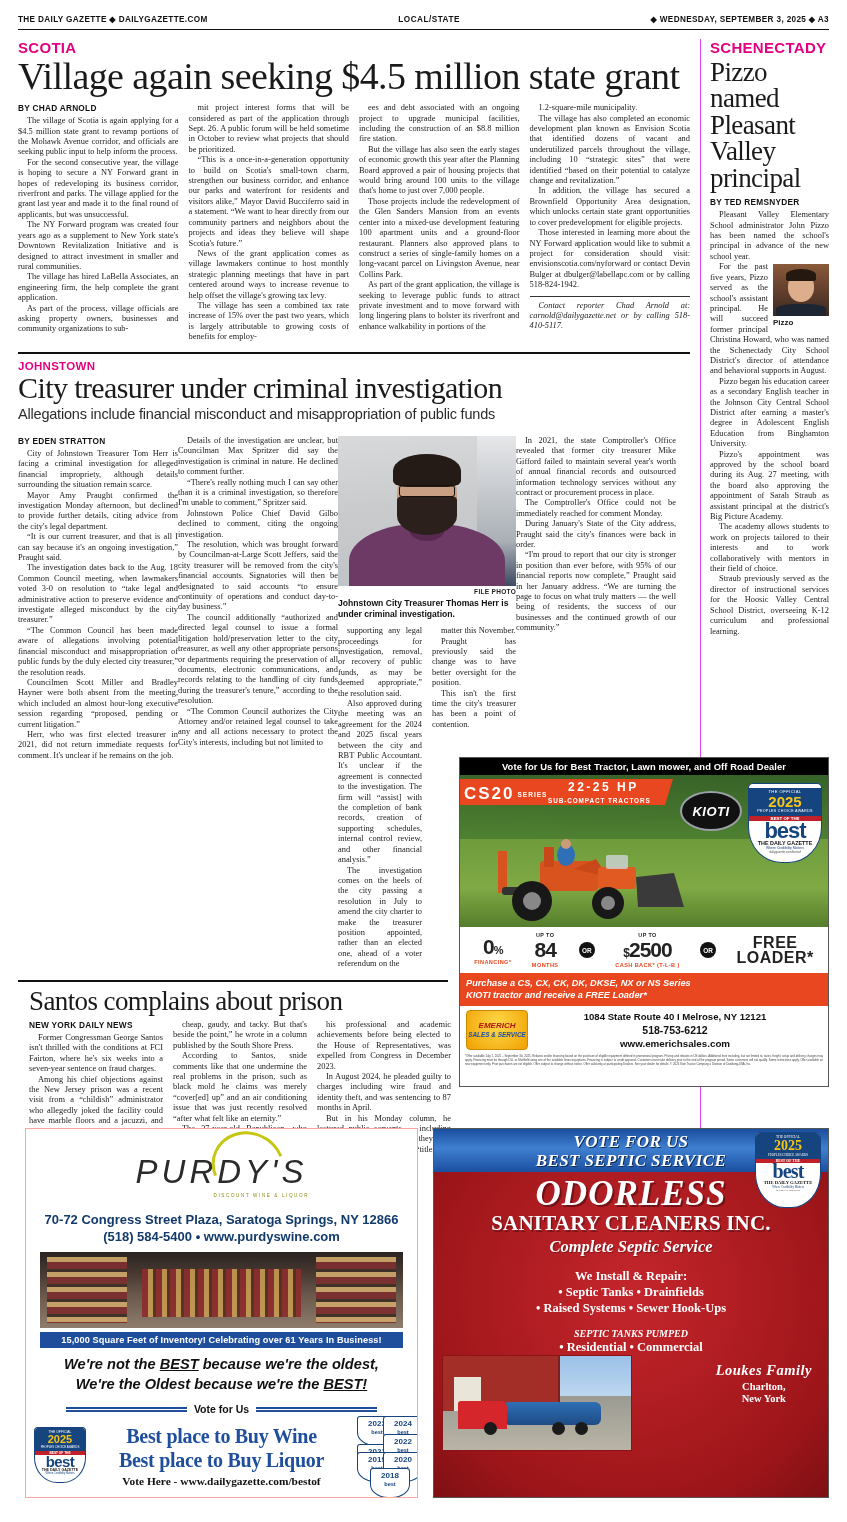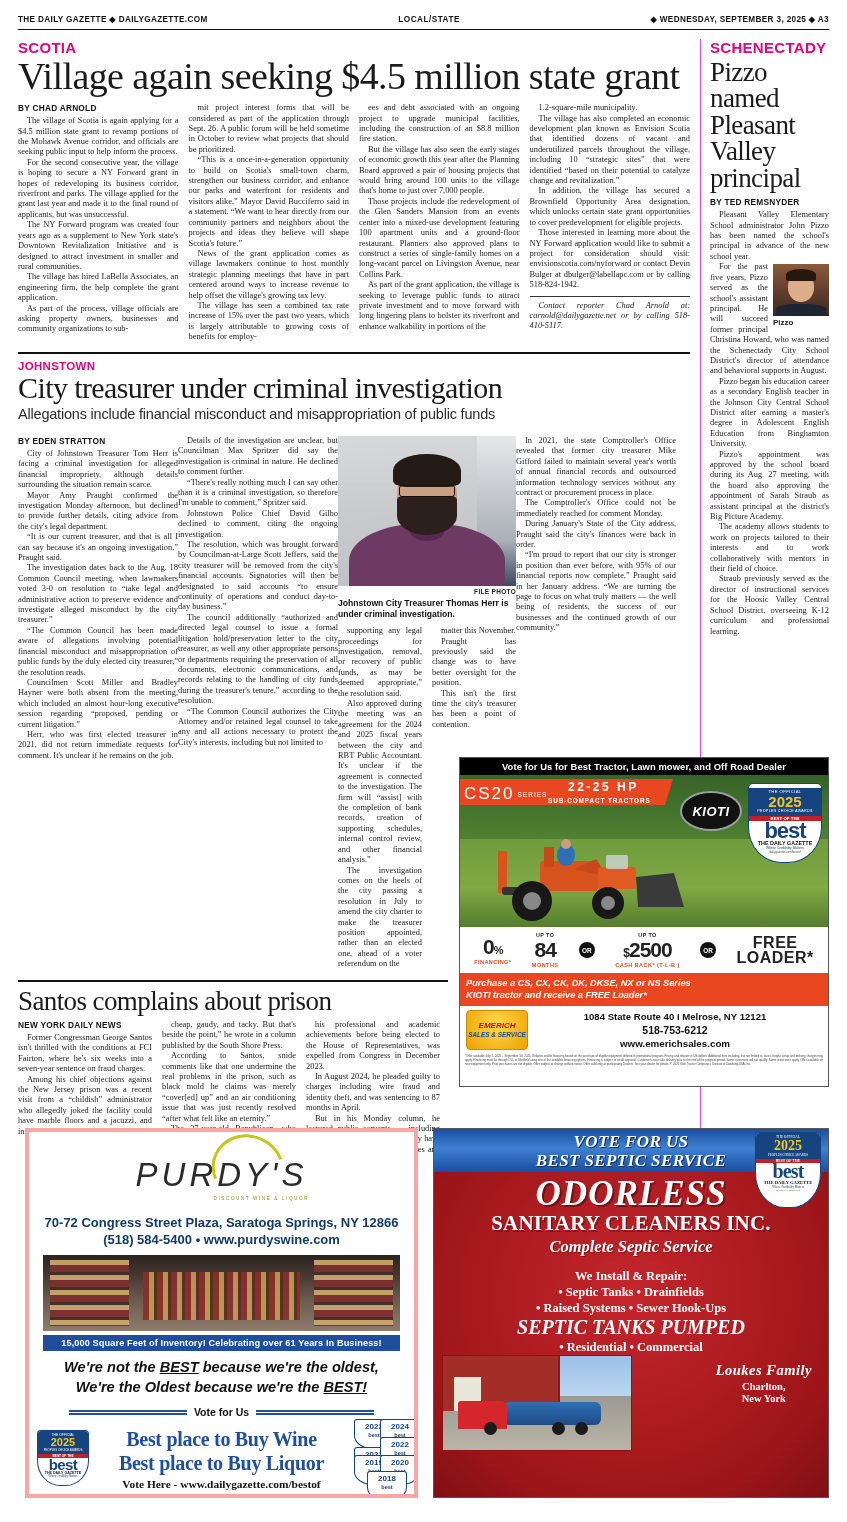--- a/index.html
+++ b/index.html
@@ -144,21 +144,21 @@
   .kioti-hero .grass {
     position:absolute; left:0; right:0; bottom:0; height:58%;
     background: linear-gradient(180deg,#6f9b3c,#7faa44 55%,#557d2c 100%);
   }
   .cs20-band {
     position:absolute; left:-6px; top:4px; height:26px; width:215px;
     background:#e8471f; transform: skewX(-17deg);
   }
   .cs20-txt {
     position:absolute; left:4px; top:4px; width:215px; height:30px;
-    color:#fff; font-weight:normal; font-size:17px; letter-spacing:2px;
+    color:#fff; font-weight:bold; font-size:17px; letter-spacing:2px;
     display:flex; align-items:center;
   }
   .cs20-txt small { font-size:6.5px; letter-spacing:1px; margin-left:3px; }
   .hp-txt {
     position:absolute; left:108px; top:5px; color:#fff; font-weight:bold;
     font-size:12px; letter-spacing:2.5px;
   }
   .sub-txt {
     position:absolute; left:88px; top:22px; color:#fff; font-weight:bold;
     font-size:6.4px; letter-spacing:.9px;
@@ -220,21 +220,21 @@
   .dealer-info .l2 { font-size:10.5px; font-weight:bold; margin-top:2px;}
   .dealer-info .l3 { font-size:9.8px; font-weight:bold; margin-top:2px;}
   .fineprint {
     font-size:2.9px; line-height:3.8px; color:#444; padding:3px 5px 0;
     text-align:justify;
   }
 
   
   .purdys {
     position:absolute; left:25px; top:1128px; width:393px; height:370px;
-    border:4px solid #fca5a5; background:#fff; overflow:hidden;
+    border:1px solid #fca5a5; background:#fff; overflow:hidden;
     font-family:"Liberation Sans", sans-serif; text-align:center;
   }
   .purdys .logo-wrap { position:relative; height:76px; margin-top:6px; }
   .purdys .brand {
     font-size:33px; letter-spacing:4px; color:#2b2b2b; font-weight:400;
     font-style:italic; padding-top:18px;
   }
   .purdys .swoosh {
     position:absolute; left:50%; top:2px; transform:translateX(-12px);
     width:74px; height:68px; border:3px solid #c6c615;
@@ -347,21 +347,21 @@
     text-shadow: 1.5px 1.5px 0 rgba(0,0,0,.3);
   }
   .odorless .name3 {
     font-size:16.5px; font-weight:bold; font-style:italic; margin-top:1px;
     text-shadow: 1px 1px 0 rgba(0,0,0,.3);
   }
   .odorless .svc {
     font-size:12.5px; font-weight:bold; line-height:16px; margin-top:11px;
   }
   .odorless .pumped {
-    font-size:20px; font-weight:bold; font-style:italic; 
+    font-size:10px; font-weight:bold; font-style:italic; margin-top:12px;
   }
   .odorless .pumped2 { font-size:12.5px; font-weight:bold; margin-top:1px;}
   .odorless .truckimg {
     position:absolute; left:8px; bottom:46px; width:190px; height:96px;
     background: linear-gradient(180deg,#9bc1e8 0%,#bcd6ef 42%,#9b9b93 43%,#b9b4a6 100%);
     overflow:hidden; border:1px solid #8b1316;
   }
   .odorless .truckimg .barn {
     position:absolute; left:0; top:0; width:62%; height:58%;
     background:#a32d27; border-right:2px solid #7d1f1b;
@@ -524,21 +524,21 @@
             <p>In 2021, the state Comptroller's Office revealed that former city treasurer Mike Gifford failed to maintain several year's worth of annual financial records and outsourced information technology services without any contract or procurement process in place.</p>
             <p>The Comptroller's Office could not be immediately reached for comment Monday.</p>
             <p>During January's State of the City address, Praught said the city's finances were back in order.</p>
             <p>“I'm proud to report that our city is stronger in position than ever before, with 95% of our financial reports now complete,” Praught said in her January address. “We are turning the page to focus on what truly matters — the well being of residents, the success of our businesses and the continued growth of our community.”</p>
           </div>
         </div>
       </div>
 
       <div class="sep-rule" style="width:430px; margin-top:10px;"></div>
 
-      <div class="story3" style="width:430px;">
+      <div class="story3" style="width:430px;margin-left:11px;">
         <div class="headline">Santos complains about prison</div>
         <div class="s3-cols">
           <div class="body-col">
             <div class="byline">NEW YORK DAILY NEWS</div>
             <p>Former Congressman George Santos isn't thrilled with the conditions at FCI Fairton, where he's six weeks into a seven-year sentence on fraud charges.</p>
             <p>Among his chief objections against the New Jersey prison was a recent visit from a “childish” administrator who allegedly joked the facility could have marble floors and a jacuzzi, and inmates would still complain.</p>
             <p>“Personally, I find marble to be</p>
           </div>
           <div class="body-col">
             <p>cheap, gaudy, and tacky. But that's beside the point,” he wrote in a column published by the South Shore Press.</p>

